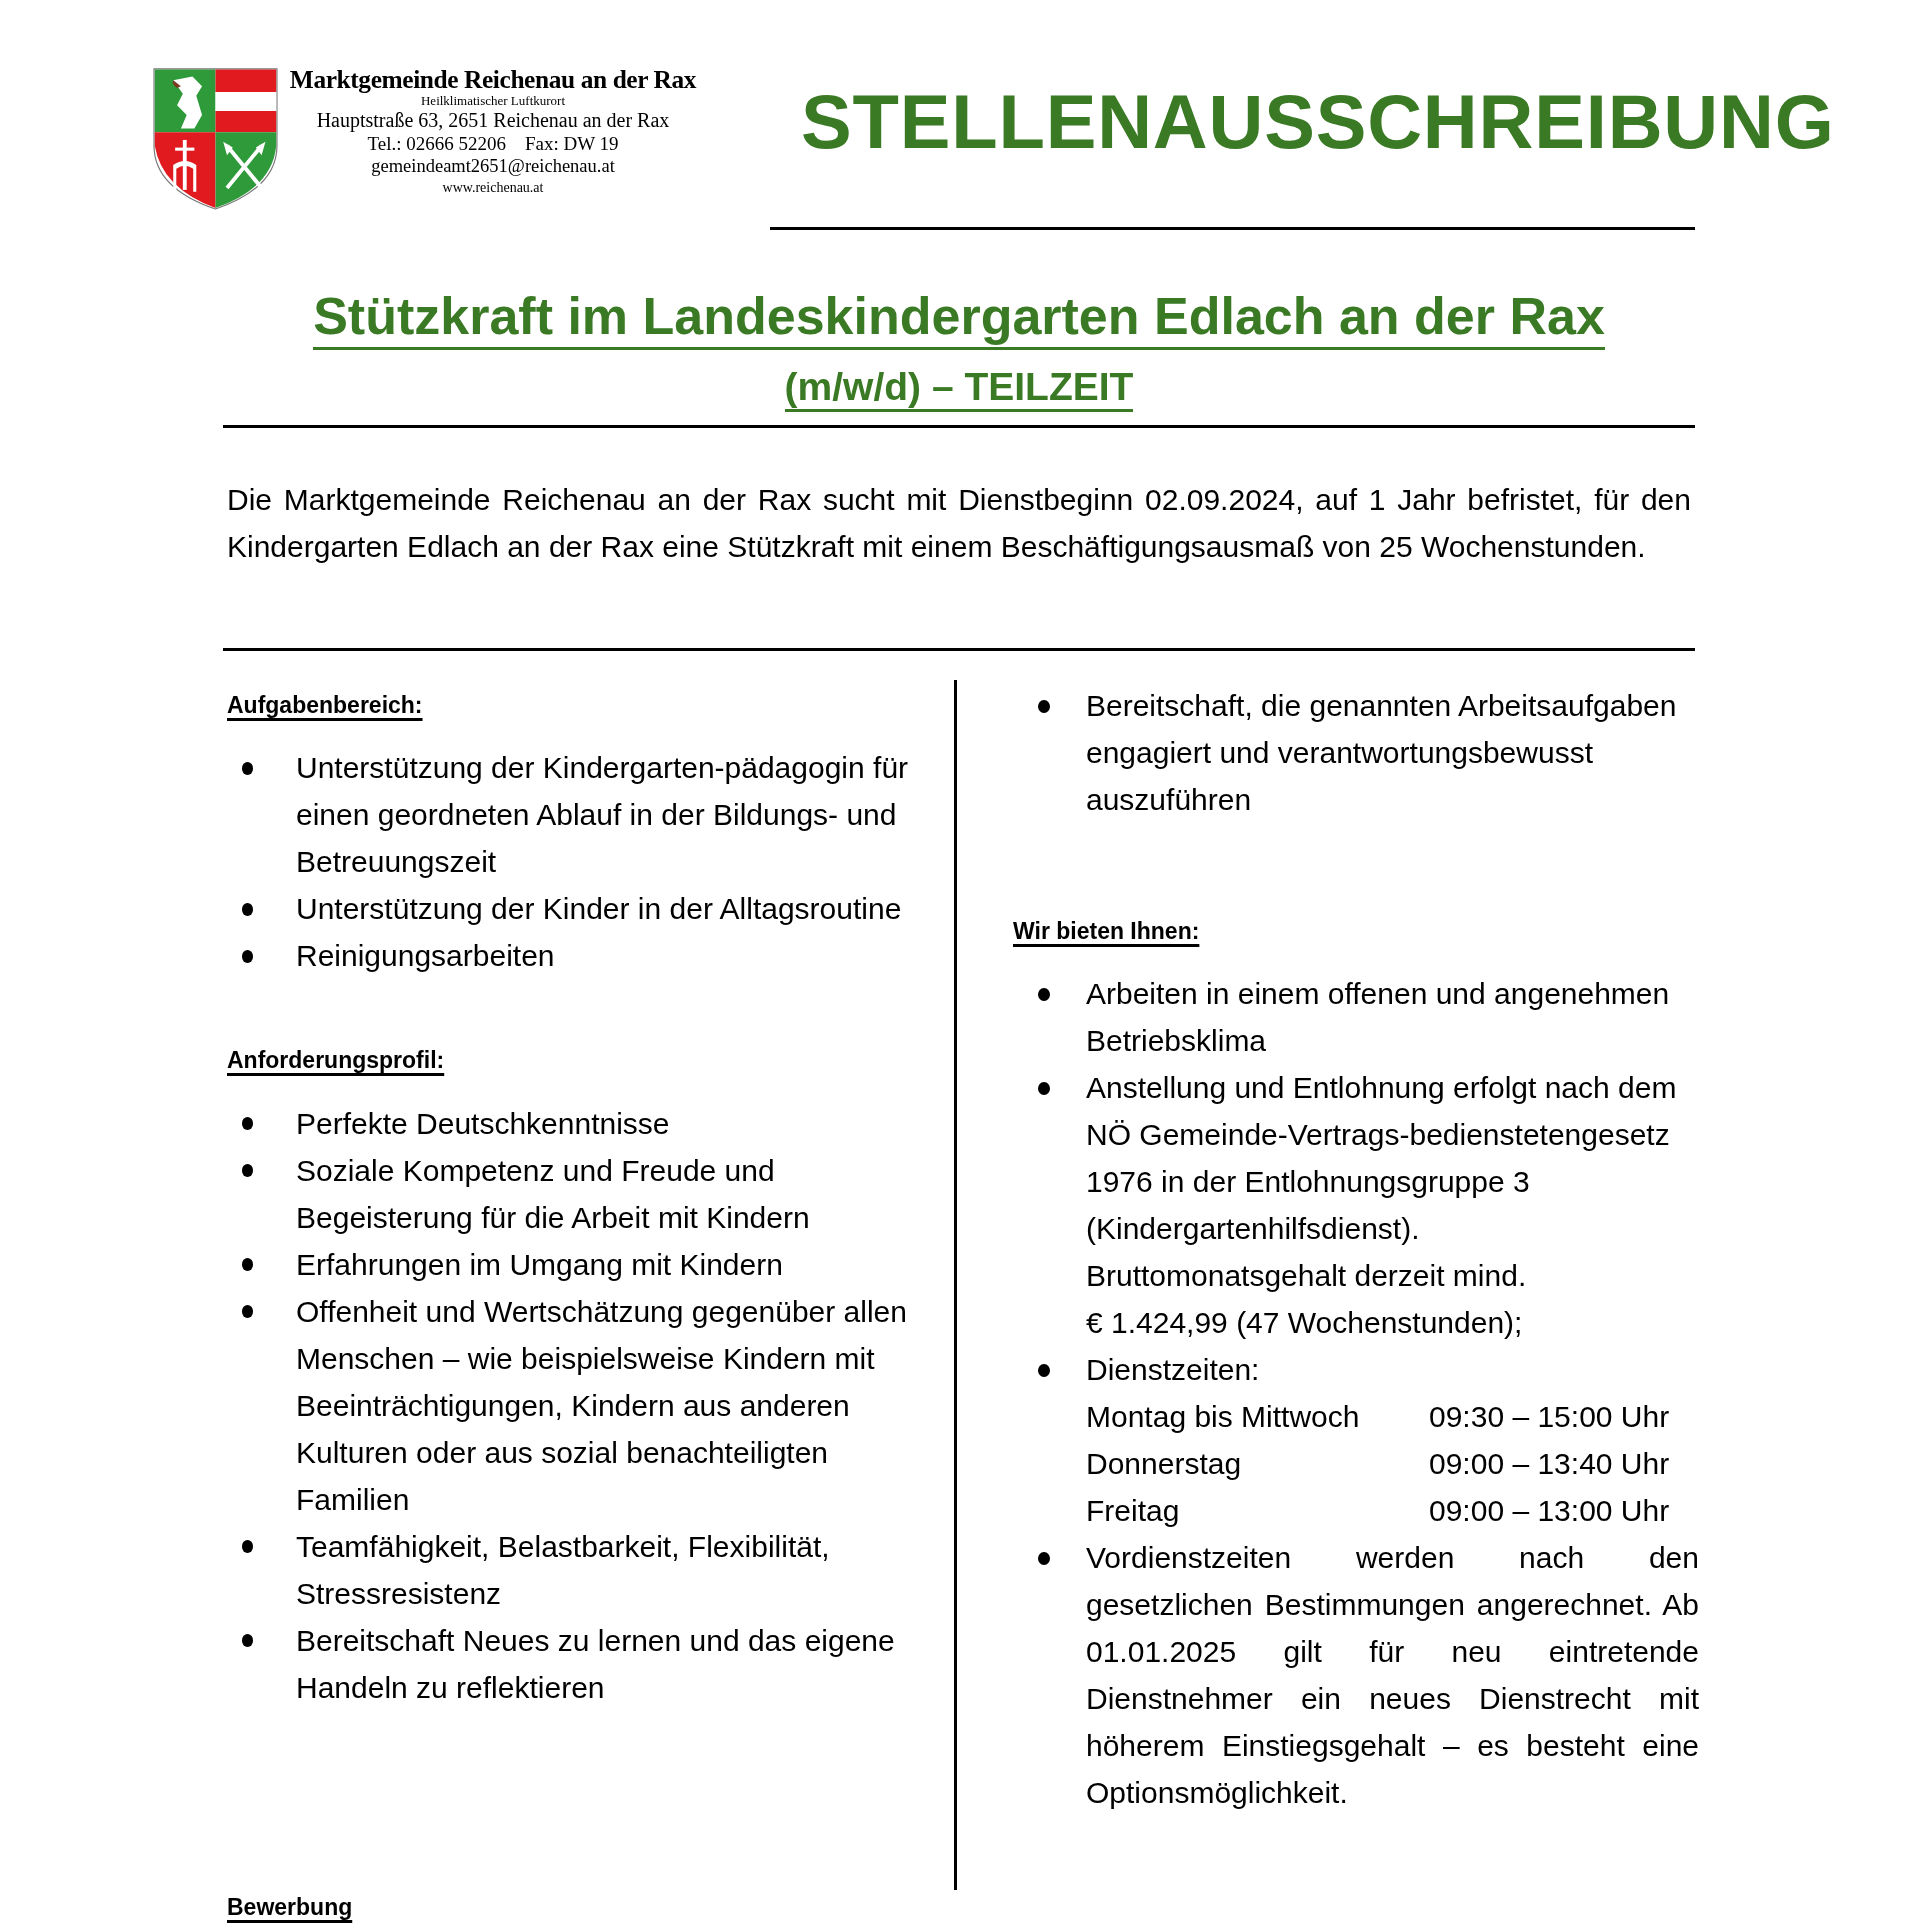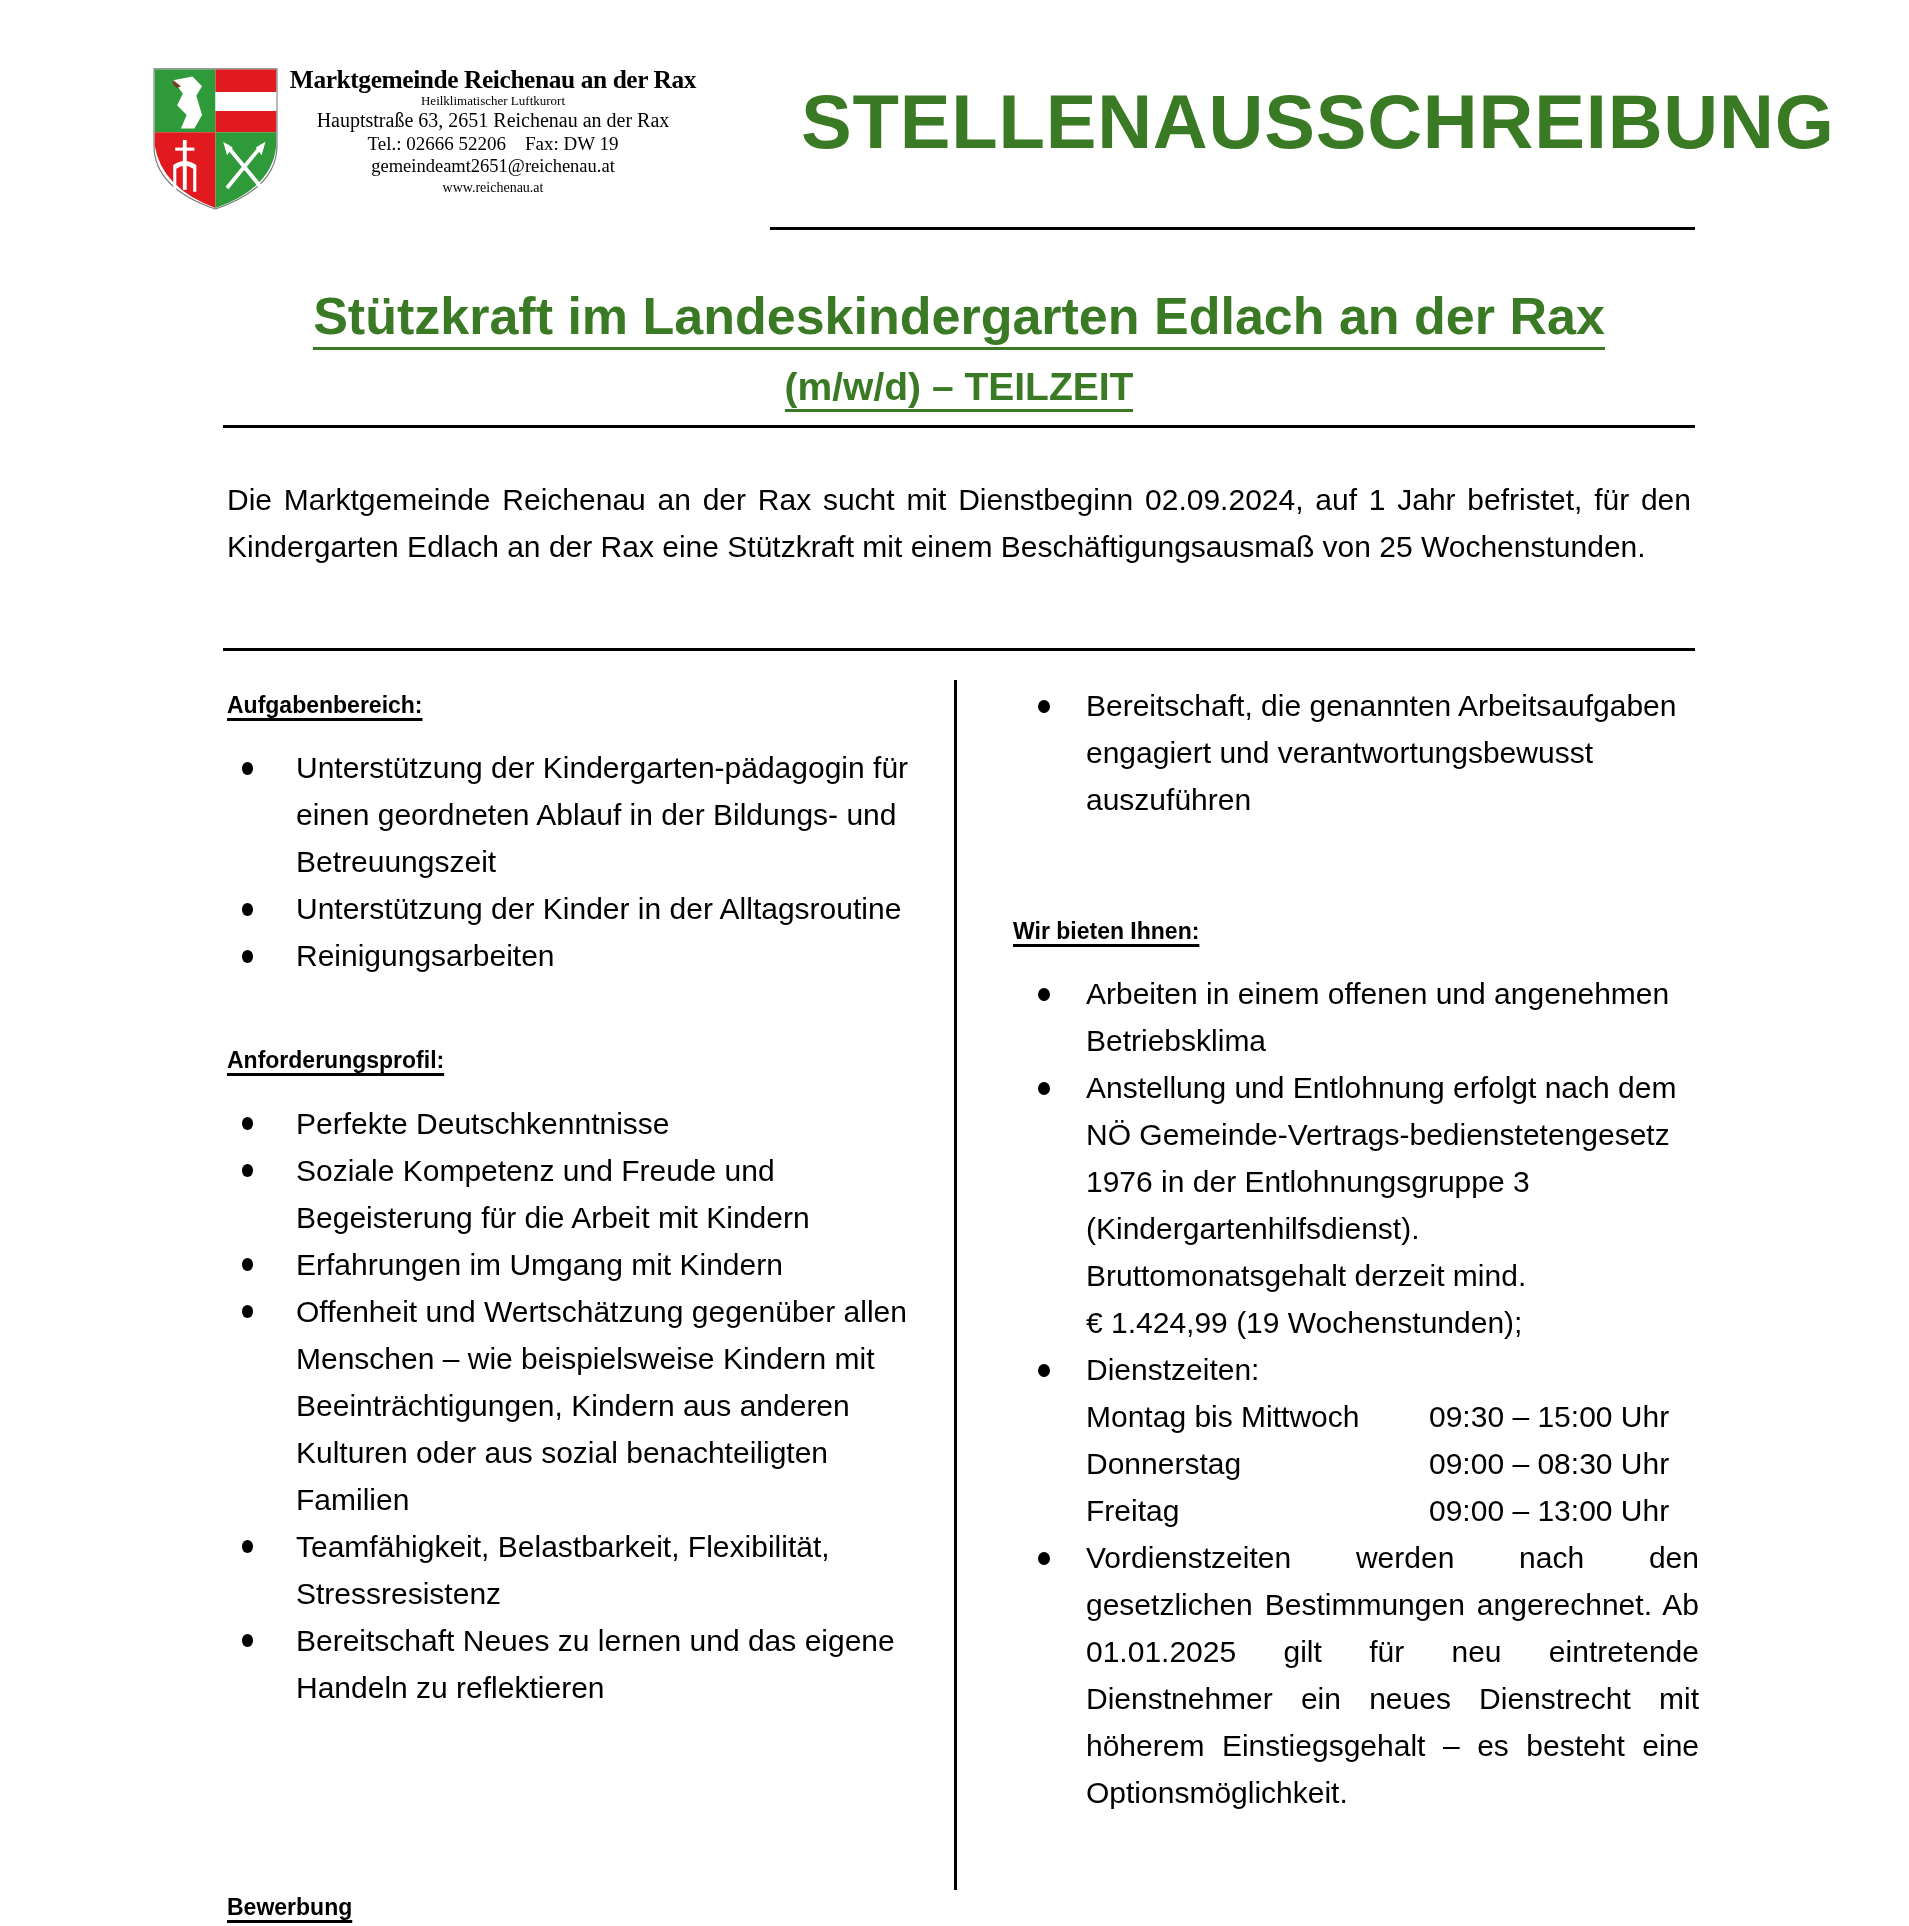--- a/index.html
+++ b/index.html
@@ -129,32 +129,32 @@
     <li><span class="dot"></span><span>Bereitschaft, die genannten Arbeitsaufgaben engagiert und verantwortungsbewusst auszuführen</span></li>
   </ul>
   <div class="gap-lg" style="height:85px"></div>
   <h3 class="section-heading">Wir bieten Ihnen:</h3>
   <div class="gap-sm"></div>
   <ul class="bl">
     <li><span class="dot"></span><span>Arbeiten in einem offenen und angenehmen Betriebsklima</span></li>
     <li><span class="dot"></span>
       <span>Anstellung und Entlohnung erfolgt nach dem NÖ Gemeinde-Vertrags-bedienstetengesetz 1976 in der Entlohnungsgruppe 3 (Kindergartenhilfsdienst).</span><br>
       <span>Bruttomonatsgehalt derzeit mind.</span><br>
-      <span>€ 1.424,99 (19 Wochenstunden);</span>
+      <span>€ 1.424,99 (47 Wochenstunden);</span>
     </li>
     <li>
         <span class="dot"></span>
       <div>Dienstzeiten:</div>
       <div class="sched">
           <span class="day">Montag bis Mittwoch</span>
           <span class="time">09:30 – 15:00 Uhr</span>
         </div>
       <div class="sched">
           <span class="day">Donnerstag</span>
-          <span class="time">09:00 – 08:30 Uhr</span>
+          <span class="time">09:00 – 13:40 Uhr</span>
         </div>
       <div class="sched">
           <span class="day">Freitag</span>
           <span class="time">09:00 – 13:00 Uhr</span>
         </div>
     </li>
     <li class="justify"><span class="dot"></span><span>Vordienstzeiten werden nach den gesetzlichen Bestimmungen angerechnet. Ab 01.01.2025 gilt für neu eintretende Dienstnehmer ein neues Dienstrecht mit höherem Einstiegsgehalt – es besteht eine Optionsmöglichkeit.</span></li>
   </ul>
 </div>
 

